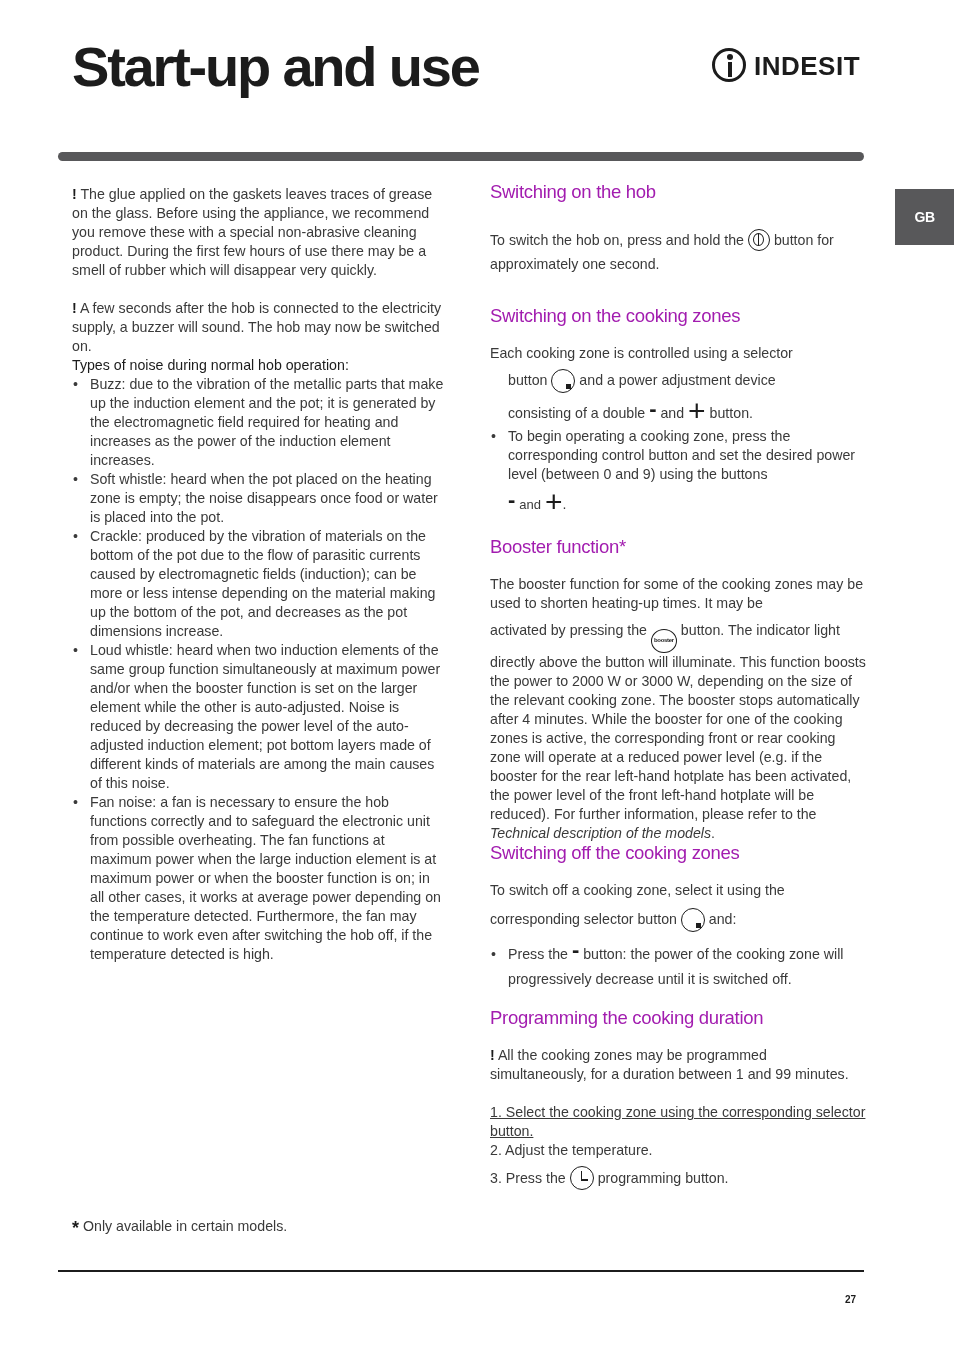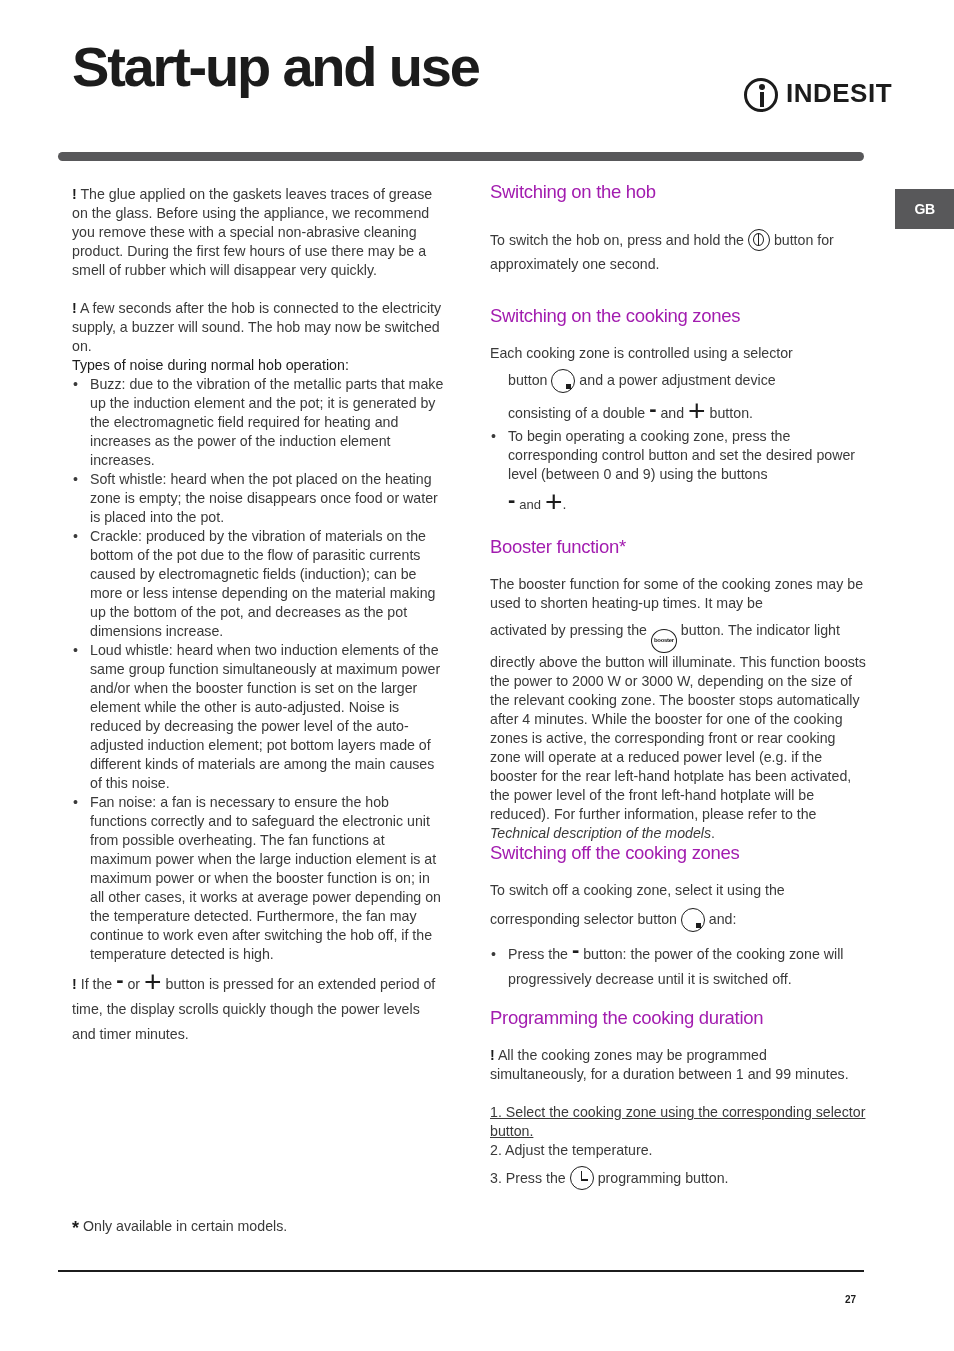--- a/index.html
+++ b/index.html
@@ -1,24 +1,24 @@
 <!DOCTYPE html>
 <html><head>
 <meta charset="utf-8">
 <style>
   html, body { margin:0; padding:0; background:#ffffff; }
   body { width:954px; height:1351px; position:relative; overflow:hidden; font-family:"Liberation Sans", sans-serif; color:#3a3a3a; }
   .title { position:absolute; left:72px; top:34px; font-size:56px; font-weight:bold; letter-spacing:-2.2px; color:#1c1c1c; margin:0; }
-  .logo { position:absolute; left:744px; top:38px; height:44px; display:flex; align-items:flex-start;margin-top:40px; }
+  .logo { position:absolute; left:712px; top:38px; height:44px; display:flex; align-items:flex-end; }
   .logo-mark { width:34px; height:34px; border:3.5px solid #1c1c1c; border-radius:50%; position:relative; box-sizing:border-box; }
   .logo-mark .dot { position:absolute; left:12px; top:3px; width:6px; height:6px; background:#1c1c1c; border-radius:50%; }
   .logo-mark .bar { position:absolute; left:13px; top:11px; width:4px; height:15px; background:#1c1c1c; }
   .logo-text { margin-left:8px; font-size:26px; font-weight:bold; color:#1c1c1c; letter-spacing:0.5px; }
   .topbar { position:absolute; left:58px; top:152px; width:806px; height:9px; background:#58585a; border-radius:5px; }
-  .gb-tab { position:absolute; left:895px; top:189px; width:59px; height:40px; background:#58585a; color:#fff; font-weight:bold; font-size:14px; display:flex; align-items:center; justify-content:center; letter-spacing:-0.5px; }
+  .gb-tab { position:absolute; left:895px; top:189px; width:59px; height:56px; background:#58585a; color:#fff; font-weight:bold; font-size:14px; display:flex; align-items:center; justify-content:center; letter-spacing:-0.5px; }
   .col { position:absolute; font-size:14.2px; line-height:19px; color:#3a3a3a; }
   .left { left:72px; top:185px; width:374px; }
   .right { left:490px; top:180px; width:376px; }
   p { margin:0; }
   .bang { font-weight:bold; color:#1c1c1c; }
   .bold-head { font-weight:normal; color:#1c1c1c; }
   ul.bul { list-style:none; margin:0; padding:0; }
   ul.bul li { position:relative; padding-left:18px; }
   ul.bul li::before { content:"•"; position:absolute; left:1px; top:0; color:#3a3a3a; }
   h2 { margin:0; font-size:18.5px; font-weight:normal; color:#a21caf; letter-spacing:-0.3px; line-height:24px; }
@@ -60,21 +60,20 @@
   <p><span class="bang">!</span> <span>The glue applied on the gaskets leaves traces of grease on the glass. Before using the appliance, we recommend you remove these with a special non-abrasive cleaning product. During the first few hours of use there may be a smell of rubber which will disappear very quickly.</span></p>
   <p style="margin-top:19px;"><span class="bang">!</span> <span>A few seconds after the hob is connected to the electricity supply, a buzzer will sound. The hob may now be switched on.</span></p>
   <p class="bold-head">Types of noise during normal hob operation:</p>
   <ul class="bul">
     <li>Buzz: due to the vibration of the metallic parts that make up the induction element and the pot; it is generated by the electromagnetic field required for heating and increases as the power of the induction element increases.</li>
     <li>Soft whistle: heard when the pot placed on the heating zone is empty; the noise disappears once food or water is placed into the pot.</li>
     <li>Crackle: produced by the vibration of materials on the bottom of the pot due to the flow of parasitic currents caused by electromagnetic fields (induction); can be more or less intense depending on the material making up the bottom of the pot, and decreases as the pot dimensions increase.</li>
     <li>Loud whistle: heard when two induction elements of the same group function simultaneously at maximum power and/or when the booster function is set on the larger element while the other is auto-adjusted. Noise is reduced by decreasing the power level of the auto-adjusted induction element; pot bottom layers made of different kinds of materials are among the main causes of this noise.</li>
     <li>Fan noise: a fan is necessary to ensure the hob functions correctly and to safeguard the electronic unit from possible overheating. The fan functions at maximum power when the large induction element is at maximum power or when the booster function is on; in all other cases, it works at average power depending on the temperature detected. Furthermore, the fan may continue to work even after switching the hob off, if the temperature detected is high.</li>
   </ul>
-  <p style="margin-top:8px; line-height:25px;"><span class="bang">!</span> <span>If the</span> <span class="ico-minus">-</span> <span>or</span> <span class="ico-plus">+</span> <span>button is pressed for an extended period of time, the display scrolls quickly though the power levels and timer minutes.</span></p>
 </div>
 
 <div class="footnote"><span class="star">*</span> <span>Only available in certain models.</span></div>
 
 <div class="col right">
   <h2>Switching on the hob</h2>
   <p style="margin-top:24px; line-height:24px;"><span>To switch the hob on, press and hold the</span> <span class="ico-power"></span> <span>button for approximately one second.</span></p>
 
   <h2 style="margin-top:28px;">Switching on the cooking zones</h2>
   <p style="margin-top:16px;">Each cooking zone is controlled using a selector</p>

